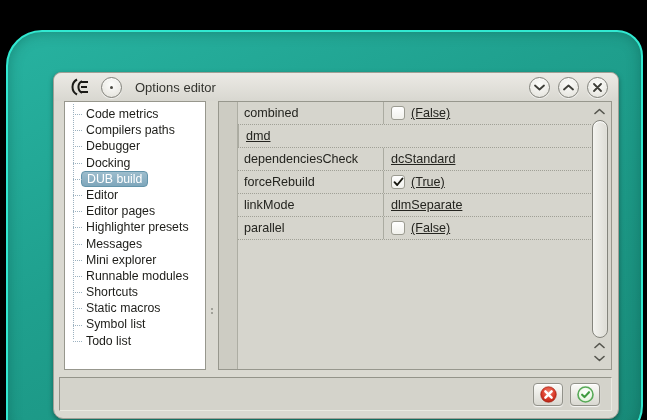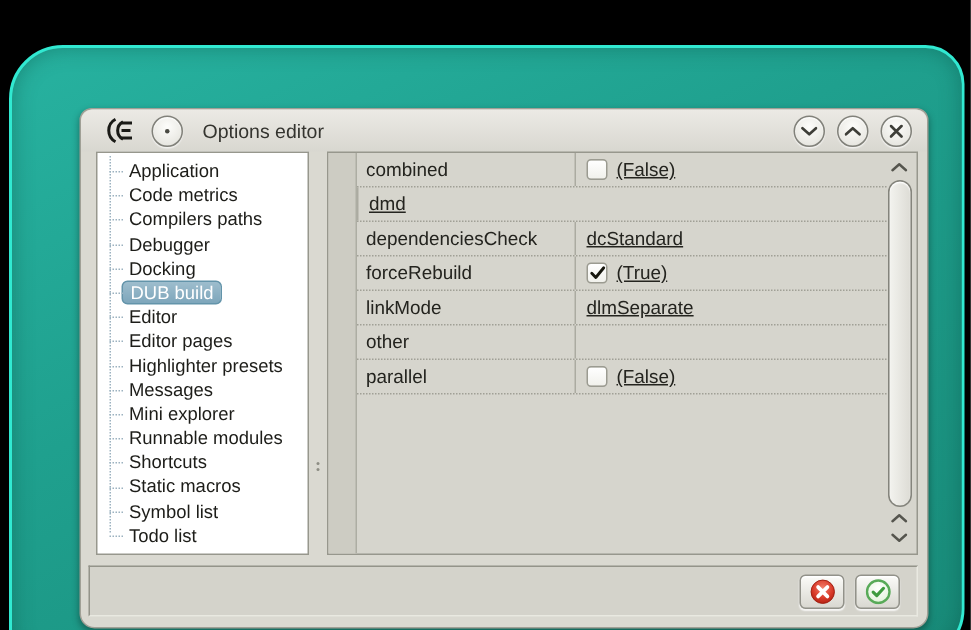--- a/index.html
+++ b/index.html
@@ -100,21 +100,20 @@
         <span class="circle-btn">
           <svg class="glyph" width="9" height="9" viewBox="0 0 9 9">
               <path d="M1,1 L8,8 M8,1 L1,8"></path>
             </svg>
         </span>
       </span>
     </div>
 
     <div class="tree-panel">
       <ul class="tree" id="tree">
-          <li class="tree-item"><span class="tree-label">Application</span></li>
           <li class="tree-item"><span class="tree-label">Code metrics</span></li>
           <li class="tree-item"><span class="tree-label">Compilers paths</span></li>
           <li class="tree-item"><span class="tree-label">Debugger</span></li>
           <li class="tree-item"><span class="tree-label">Docking</span></li>
           <li class="tree-item selected"><span class="tree-label">DUB build</span></li>
           <li class="tree-item"><span class="tree-label">Editor</span></li>
           <li class="tree-item"><span class="tree-label">Editor pages</span></li>
           <li class="tree-item"><span class="tree-label">Highlighter presets</span></li>
           <li class="tree-item"><span class="tree-label">Messages</span></li>
           <li class="tree-item"><span class="tree-label">Mini explorer</span></li>
@@ -163,24 +162,20 @@
                 </svg>
               </span>
               <span>(True)</span>
             </div>
           </div>
           <div class="grid-row">
             <div class="cell-name">linkMode</div>
             <div class="cell-value">
               <span>dlmSeparate</span>
             </div>
-          </div>
-          <div class="grid-row">
-            <div class="cell-name">other</div>
-            <div class="cell-value"></div>
           </div>
           <div class="grid-row">
             <div class="cell-name">parallel</div>
             <div class="cell-value">
               <span class="checkbox"></span>
               <span>(False)</span>
             </div>
           </div>
         </div>
       <div class="vscroll">

